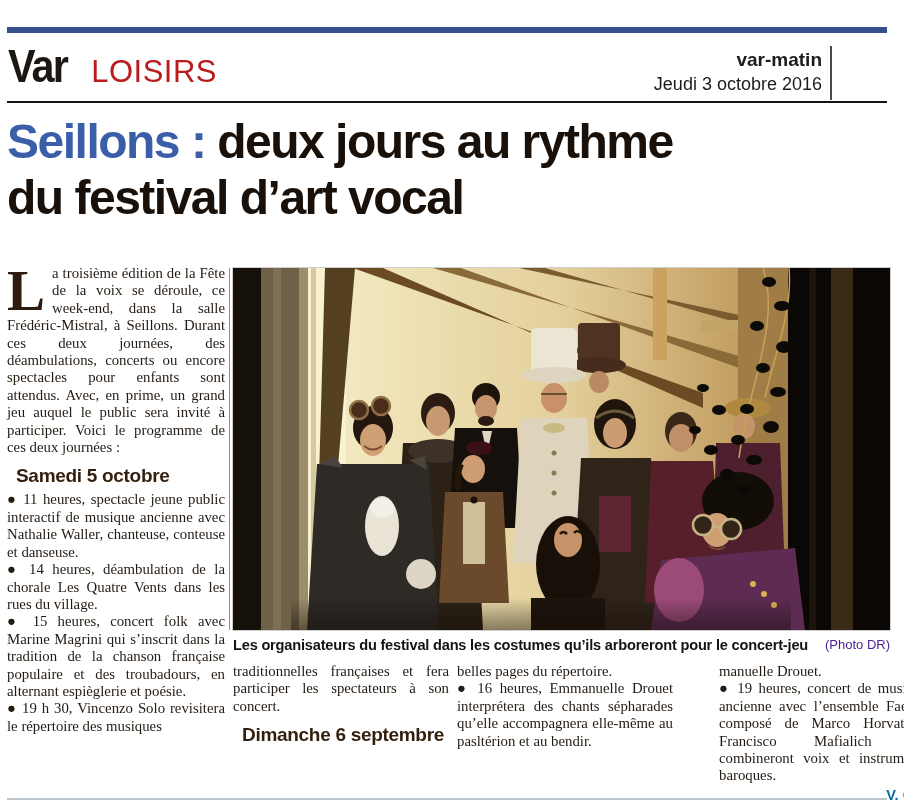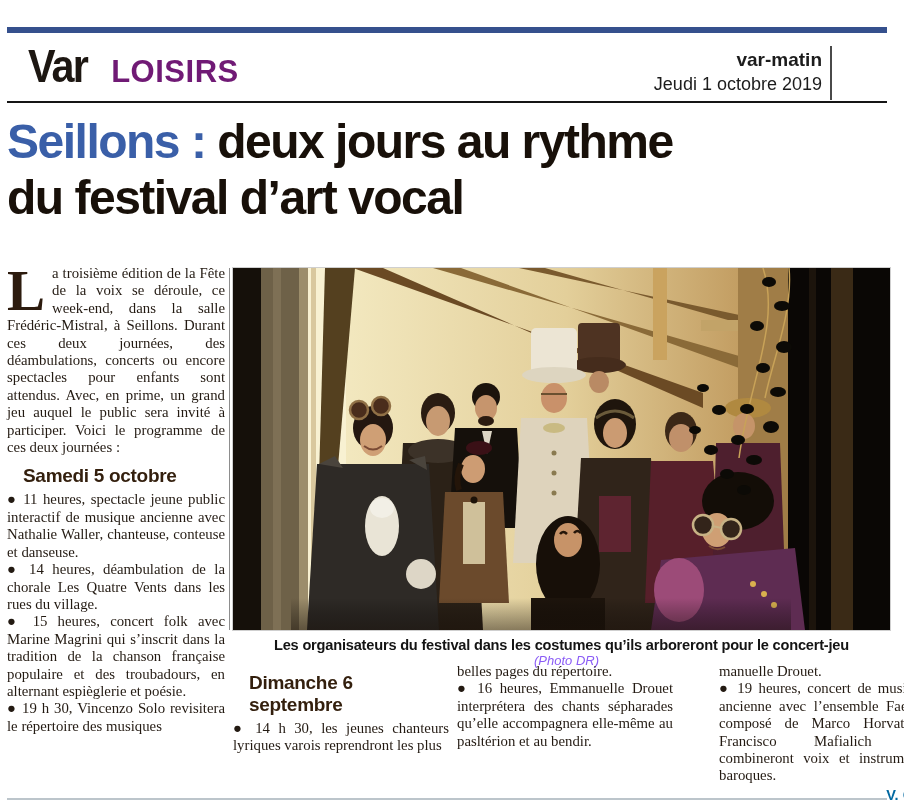--- a/index.html
+++ b/index.html
@@ -4,73 +4,73 @@
 <style>
   html,body{margin:0;padding:0;background:#e8e8e8;}
   .page{
     position:relative;width:904px;height:806px;background:#ffffff;
     font-family:"Liberation Serif", serif;color:#231a12;overflow:hidden;
     margin:0 auto;
   }
   
   .topbar{position:absolute;left:7px;top:27px;width:880px;height:6px;background:#35508d;}
   .masthead{position:absolute;left:8px;top:42px;display:flex;align-items:baseline;gap:16px;
-    font-family:"Liberation Sans", sans-serif;margin-left:20px;}
+    font-family:"Liberation Sans", sans-serif;}
   .masthead .var{font-size:47px;font-weight:700;color:#1d1712;letter-spacing:-2px;
     display:inline-block;transform:scaleX(.88);transform-origin:left bottom;line-height:1;}
-  .masthead .loisirs{font-size:31px;font-weight:700;color:#701a75;letter-spacing:.5px;line-height:1;}
+  .masthead .loisirs{font-size:31px;font-weight:400;color:#b91c1c;letter-spacing:.5px;line-height:1;}
   .paperbox{position:absolute;right:82px;top:47px;text-align:right;
     font-family:"Liberation Sans", sans-serif;color:#1c1c1c;line-height:25px;margin-left:48px;}
   .paperbox .paper{font-weight:700;font-size:19px;}
   .paperbox .pdate{font-size:18px;}
   .vrule{position:absolute;left:830px;top:46px;width:2px;height:54px;background:#4a4a4a;}
   .hrule{position:absolute;left:7px;top:101px;width:880px;height:2px;background:#151515;}
   
   .headline{position:absolute;left:7px;top:114px;width:884px;
     font-family:"Liberation Sans", sans-serif;font-weight:700;
     font-size:48px;line-height:56px;letter-spacing:-1.5px;color:#181009;}
   .headline .lead{color:#3a5fa8;}
   
   .bodytext{font-size:14.8px;line-height:17.4px;text-align:justify;}
   .bodytext p{margin:0;}
   .col1{position:absolute;left:7px;top:265px;width:218px;}
   .colrule{position:absolute;left:229px;top:268px;width:1px;height:362px;background:#8d8d8d;}
   .dropcap{float:left;font-weight:700;font-size:57px;line-height:46px;
     color:#2c1b0e;margin:3px 7px 0 0;font-family:"Liberation Serif", serif;}
   .subhead{font-family:"Liberation Sans", sans-serif;font-weight:700;font-size:19px;
-    color:#331f0d;margin:9px 0 4px 16px;letter-spacing:-.3px;line-height:22px;text-align:left;}
+    color:#331f0d;margin:9px 0 4px 9px;letter-spacing:-.3px;line-height:22px;text-align:left;}
   .col2{position:absolute;left:233px;top:663px;width:216px;}
   .col3{position:absolute;left:457px;top:663px;width:216px;}
   .col4{position:absolute;left:681px;top:663px;width:209px;margin-left:38px;}
   .byline{font-weight:700;text-align:right;padding-right:10px;margin-top:2px;
     font-family:"Liberation Sans", sans-serif;font-size:14.5px;color:#0369a1;}
   
   .photo{position:absolute;left:233px;top:268px;width:657px;height:362px;
     outline:1px solid #cfcfcf;background:#0d0906;}
   .photo svg{display:block;width:657px;height:362px;}
   .captionrow{position:absolute;left:233px;top:637px;width:657px;display:flex;
-    justify-content:space-between;align-items:center;
-    font-family:"Liberation Sans", sans-serif;flex-direction:column;}
+    justify-content:space-between;align-items:flex-start;
+    font-family:"Liberation Sans", sans-serif;}
   .caption{font-weight:700;font-size:14.6px;color:#141414;letter-spacing:-.2px;}
-  .credit{font-size:13px;color:#8b5cf6;white-space:nowrap;margin-left:10px;font-style:italic;}
+  .credit{font-size:13px;color:#4c1d95;white-space:nowrap;margin-left:10px;}
   .bottomline{position:absolute;left:7px;top:798px;width:880px;height:2px;background:#bcc5cb;}
 </style>
 </head>
 <body>
 
 <div class="page">
 
   <div class="topbar"></div>
   <div class="masthead">
     <span class="var">Var</span>
     <span class="loisirs">LOISIRS</span>
   </div>
   <div class="paperbox">
     <div class="paper">var-matin</div>
-    <div class="pdate">Jeudi 1 octobre 2019</div>
+    <div class="pdate">Jeudi 3 octobre 2016</div>
   </div>
   <div class="vrule"></div>
   <div class="hrule"></div>
 
   <div class="headline">
     <div><span class="lead">Seillons :</span><span> deux jours au rythme</span></div>
     <div>du festival d’art vocal</div>
   </div>
 
   <div class="col1 bodytext">
@@ -217,22 +217,22 @@
       <rect x="58" y="330" width="500" height="32" fill="url(#floorsh)"></rect>
     </svg>
   </div>
 
   <div class="captionrow">
     <span class="caption">Les organisateurs du festival dans les costumes qu’ils arboreront pour le concert-jeu</span>
     <span class="credit">(Photo DR)</span>
   </div>
 
   <div class="col2 bodytext">
+    <p>traditionnelles françaises et fera participer les spectateurs à son concert.</p>
     <div class="subhead">Dimanche 6 septembre</div>
-    <p>● 14 h 30, les jeunes chanteurs lyriques varois reprendront les plus</p>
   </div>
 
   <div class="col3 bodytext">
     <p>belles pages du répertoire.</p>
     <p>● 16 heures, Emmanuelle Drouet interprétera des chants sépharades qu’elle accompagnera elle-même au pasltérion et au bendir.</p>
   </div>
 
   <div class="col4 bodytext">
     <p>manuelle Drouet.</p>
     <p>● 19 heures, concert de musique ancienne avec l’ensemble Faenza composé de Marco Horvat et Francisco Mafialich qui combineront voix et instruments baroques.</p>

